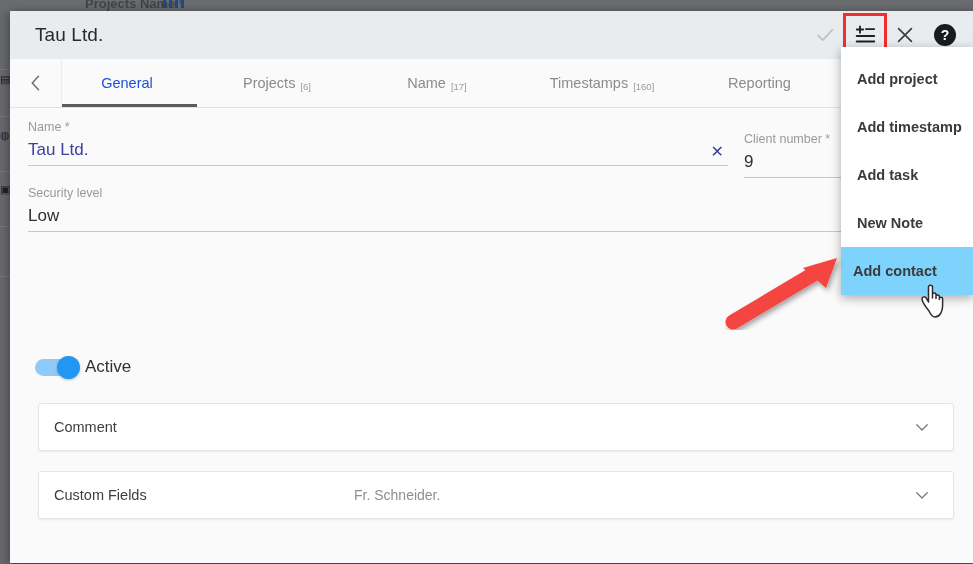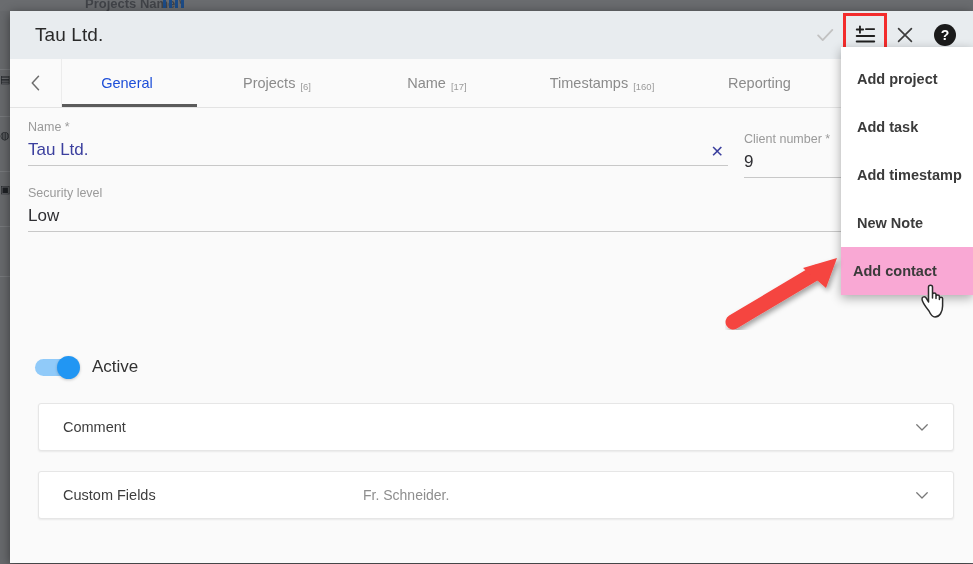--- a/index.html
+++ b/index.html
@@ -128,21 +128,21 @@
   }
   .f-value.accent { color: #3b3f9e; }
   .f-clear {
     color: #3b3f9e; font-size: 16px; cursor: pointer;
     padding: 0 4px; line-height: 1;
   }
 
   
   .toggle-row {
     position: absolute; left: 25px; top: 249px;
-    display: flex; align-items: center; gap: 13px;
+    display: flex; align-items: center; gap: 6px;
   }
   .toggle {
     width: 44px; height: 17px; border-radius: 9px;
     background: #90caf9; position: relative; cursor: pointer;
   }
   .toggle .knob {
     position: absolute; right: -1px; top: -3px;
     width: 23px; height: 23px; border-radius: 50%;
     background: #2196f3;
     box-shadow: 0 1px 3px rgba(0,0,0,.22);
@@ -154,21 +154,21 @@
     position: absolute; left: 28px; width: 916px;
     height: 48px;
     background: #ffffff;
     border: 1px solid #e6e6e6;
     border-radius: 3px;
     box-shadow: 0 1px 2px rgba(0,0,0,.07);
     display: flex; align-items: center;
     cursor: pointer;
   }
   .panel-title {
-    margin-left: 24px; font-size: 14.5px; color: #3d3d3d;
+    margin-left: 15px; font-size: 14.5px; color: #3d3d3d;
     min-width: 300px;
   }
   .panel-sub { font-size: 14px; color: #8e8e8e; }
   .panel-chev {
     position: absolute; right: 22px; top: 50%; transform: translateY(-50%);
   }
 
   
   .menu {
     position: absolute;
@@ -182,21 +182,21 @@
   }
   .menu-item {
     height: 48px;
     display: flex; align-items: center;
     padding-left: 16px;
     font-size: 14.5px;
     color: #3b3b3b;
     cursor: pointer;
     white-space: nowrap;
   }
-  .menu-item.hovered { background: #f9a8d4; padding-left: 12px; }
+  .menu-item.hovered { background: #7dd3fc; padding-left: 12px; }
 
   
   .arrow { position: absolute; left: 725px; top: 250px; z-index: 50; pointer-events: none; }
 
   
   .cursor { position: absolute; left: 918px; top: 281px; z-index: 60; pointer-events: none; }
 </style>
 </head>
 <body>
 
@@ -338,24 +338,24 @@
       </div>
 
     </div>
   </div>
 
   <div class="menu">
     <div class="menu-item">
       <span>Add project</span>
     </div>
     <div class="menu-item">
+      <span>Add timestamp</span>
+    </div>
+    <div class="menu-item">
       <span>Add task</span>
-    </div>
-    <div class="menu-item">
-      <span>Add timestamp</span>
     </div>
     <div class="menu-item">
       <span>New Note</span>
     </div>
     <div class="menu-item hovered">
       <span>Add contact</span>
     </div>
   </div>
 
   <svg class="arrow" width="140" height="80" viewBox="0 0 140 80">

